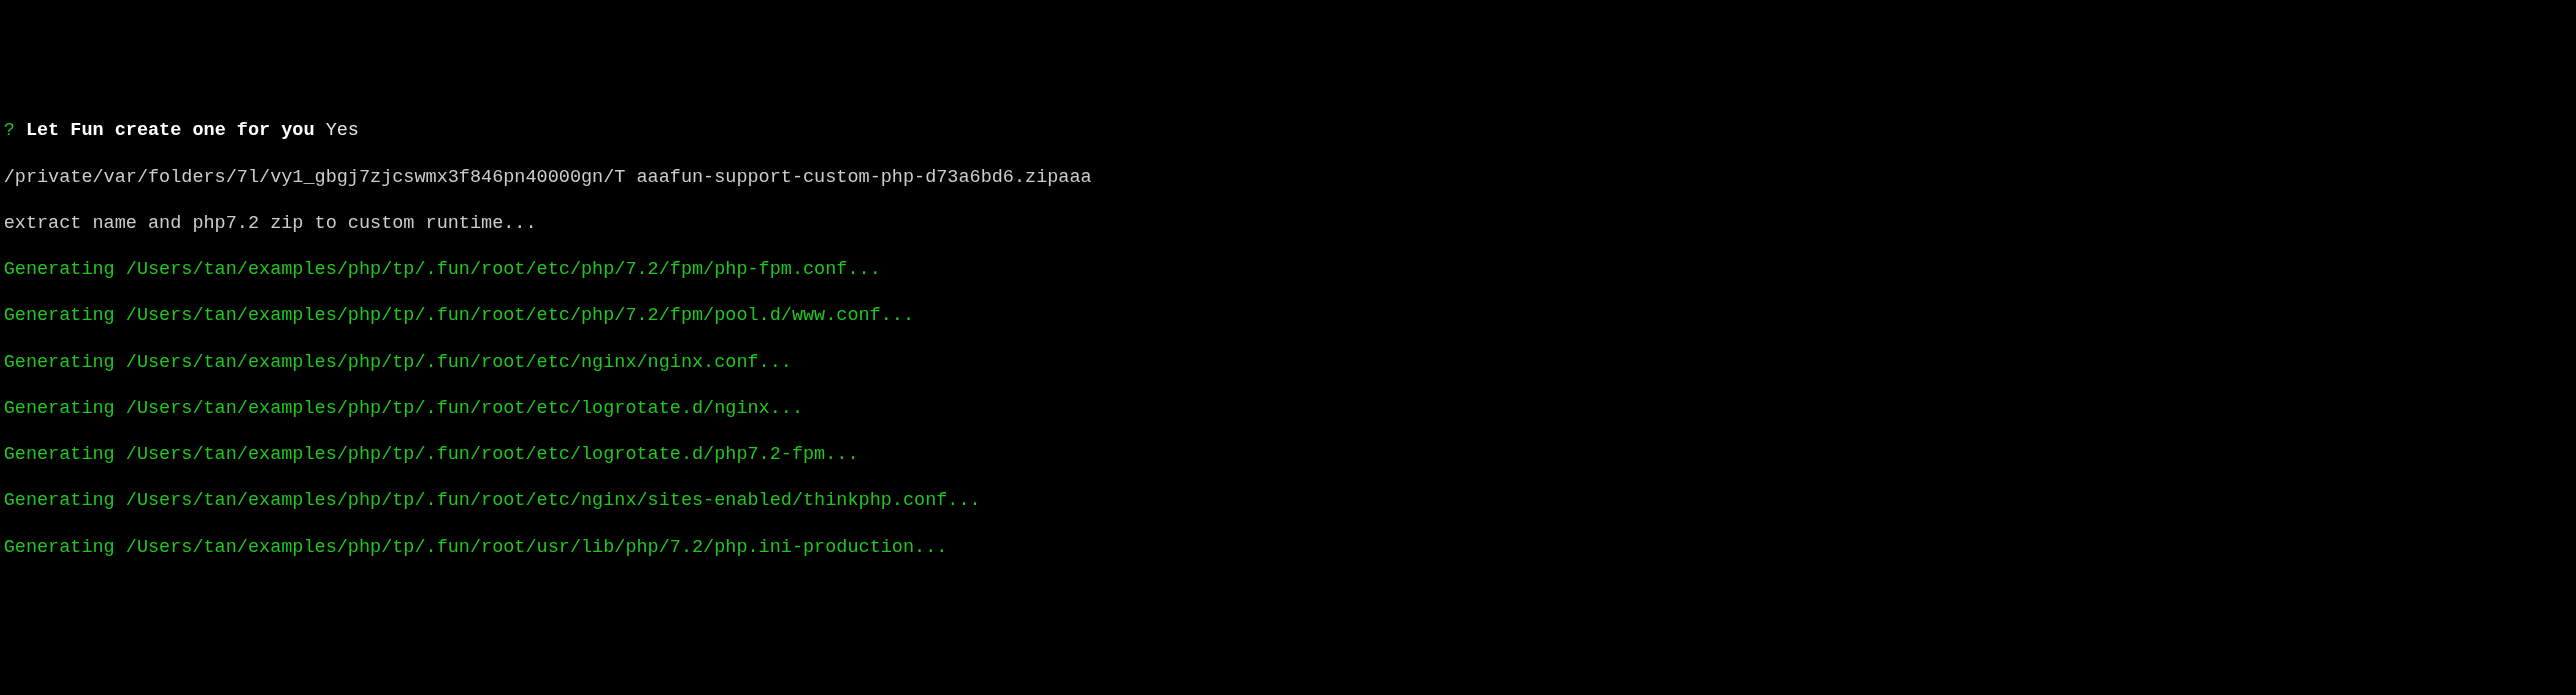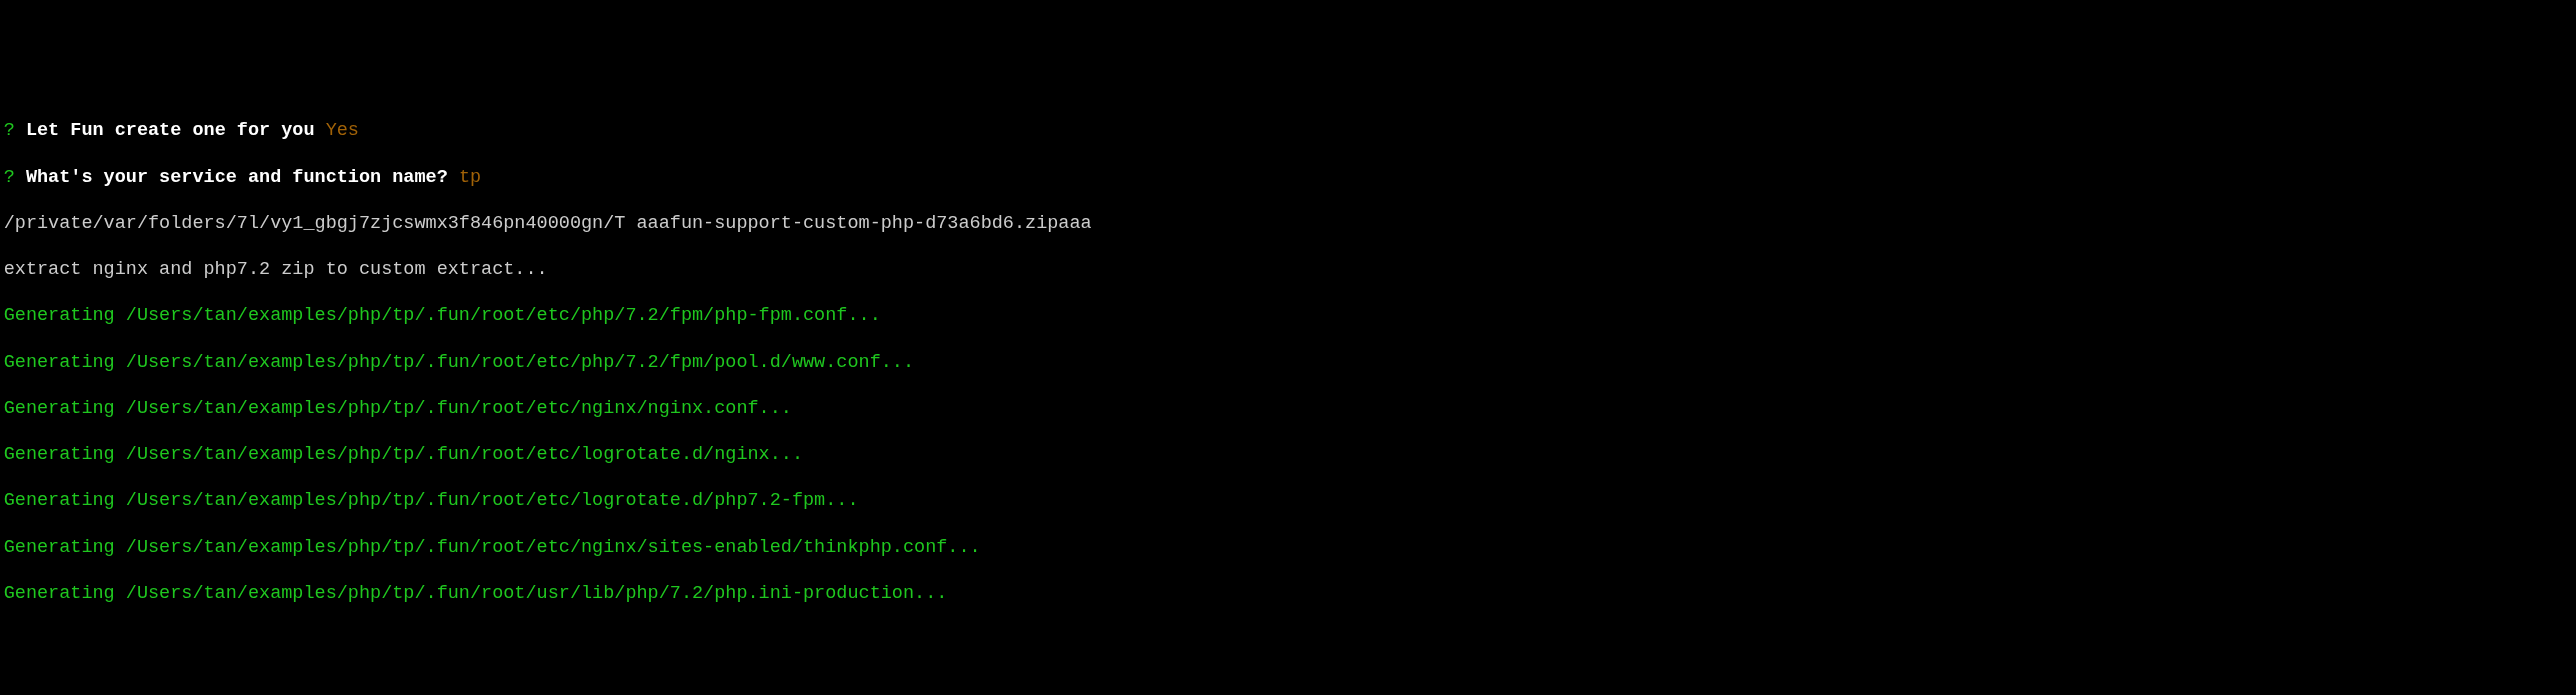--- a/index.html
+++ b/index.html
@@ -20,21 +20,21 @@
     .terminal {
       width: 100%;
     }
     .red {
       color: #fc3f3f;
     }
     .green {
       color: #1fc71f;
     }
     .cyan {
-      color: #a16207;
+      color: #e5e5e5;
       text-align: center;
     }
     .white-bold {
       color: #ffffff;
       font-weight: bold;
       text-align: center;
     }
     .normal {
       color: #cccccc;
     }
@@ -42,23 +42,22 @@
       display: block;
     }
   </style>
 </head>
 <body>
 
 
 
 <div class="terminal">
 <span class="line"><span class="green">?</span><span class="white-bold"> Let Fun create one for you </span><span class="cyan">Yes</span></span>
-<span class="line"><span class="green">?</span><span class="white-bold"> What's your service and function name? </span><span class="cyan">tp</span></span>
 <span class="line normal">/private/var/folders/7l/vy1_gbgj7zjcswmx3f846pn40000gn/T aaafun-support-custom-php-d73a6bd6.zipaaa</span>
-<span class="line normal">extract nginx and php7.2 zip to custom extract...</span>
+<span class="line normal">extract name and php7.2 zip to custom runtime...</span>
 <span class="line green">Generating /Users/tan/examples/php/tp/.fun/root/etc/php/7.2/fpm/php-fpm.conf...</span>
 <span class="line green">Generating /Users/tan/examples/php/tp/.fun/root/etc/php/7.2/fpm/pool.d/www.conf...</span>
 <span class="line green">Generating /Users/tan/examples/php/tp/.fun/root/etc/nginx/nginx.conf...</span>
 <span class="line green">Generating /Users/tan/examples/php/tp/.fun/root/etc/logrotate.d/nginx...</span>
 <span class="line green">Generating /Users/tan/examples/php/tp/.fun/root/etc/logrotate.d/php7.2-fpm...</span>
 <span class="line green">Generating /Users/tan/examples/php/tp/.fun/root/etc/nginx/sites-enabled/thinkphp.conf...</span>
 <span class="line green">Generating /Users/tan/examples/php/tp/.fun/root/usr/lib/php/7.2/php.ini-production...</span>
 
 
 

